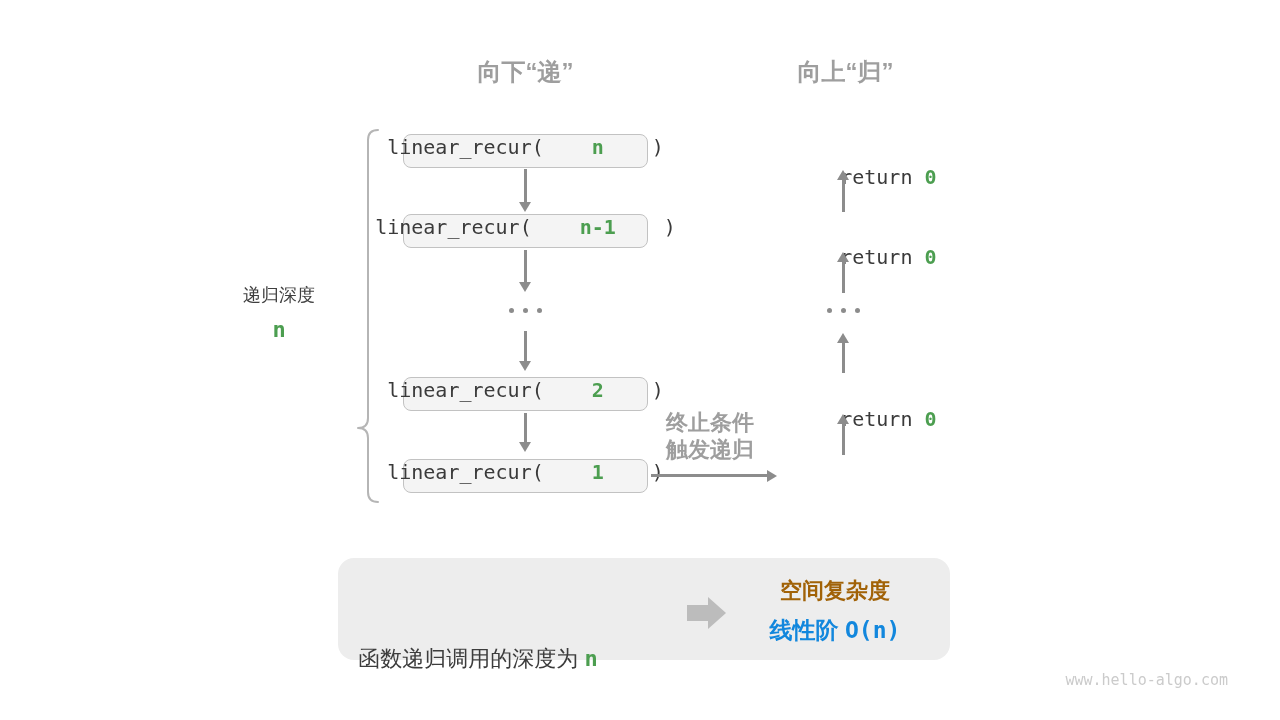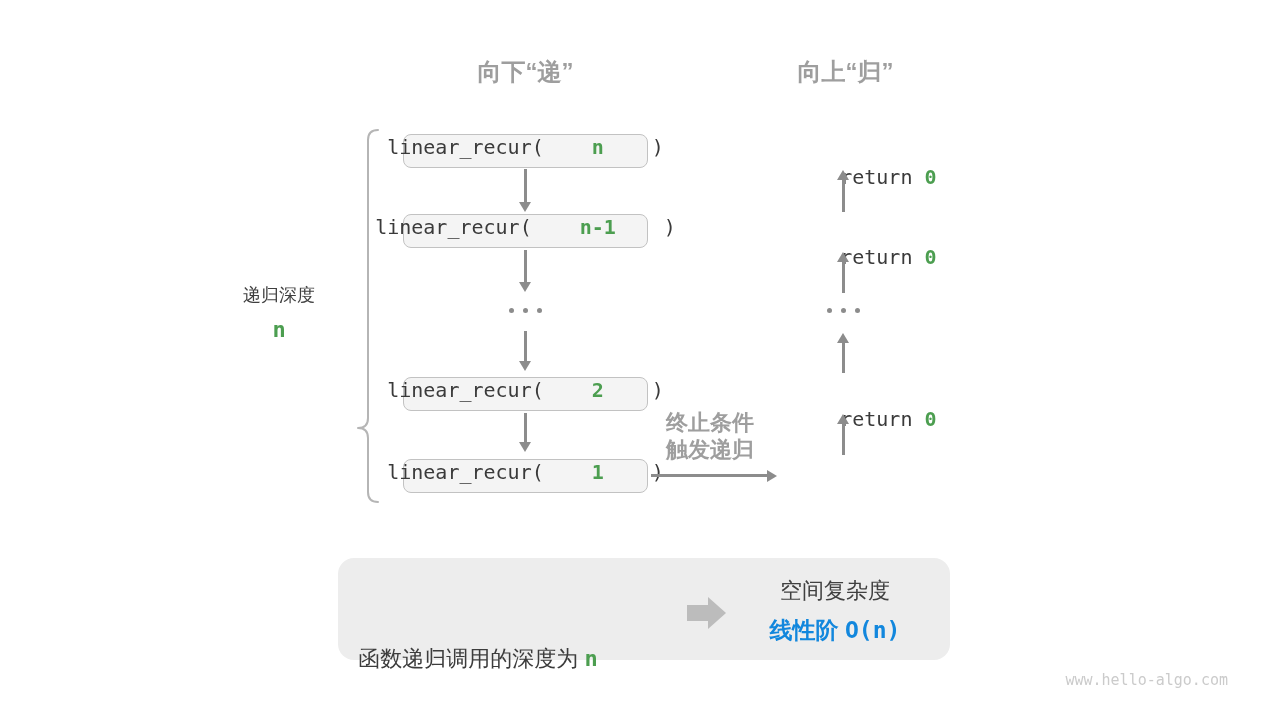--- a/index.html
+++ b/index.html
@@ -38,21 +38,21 @@
           font-size:18px;font-weight:500;color:#3f3f3f;}
   .depth-value{position:absolute;left:214px;top:317px;width:130px;text-align:center;font-size:22px;}
   .trigger{position:absolute;left:640px;top:409px;width:140px;text-align:center;
           font-size:22px;font-weight:700;line-height:27px;color:var(--gray-label);}
   .panel{position:absolute;left:338px;top:558px;width:612px;height:102px;
           background:var(--panel-fill);border-radius:16px;}
   .panel-left{position:absolute;left:0;top:16px;width:280px;text-align:center;
           font-size:22px;line-height:34px;color:#3c3c3c;white-space:pre;}
   .panel-right{position:absolute;left:402px;top:16px;width:190px;text-align:center;
           font-size:22px;line-height:33px;}
-  .panel-right .title{font-weight:400;color:#404040;}
+  .panel-right .title{font-weight:700;color:#a16207;}
   .panel-right .value{margin-top:7px;font-weight:700;font-size:23px;color:var(--blue);white-space:pre;}
   .panel-right .value .code{font-weight:700;}
   .watermark{position:absolute;right:52px;top:671px;font-family:"DejaVu Sans Mono","Liberation Mono",monospace;
           font-size:15px;color:var(--watermark);}
 </style>
 </head>
 <body>
 
 <div class="canvas">
 

